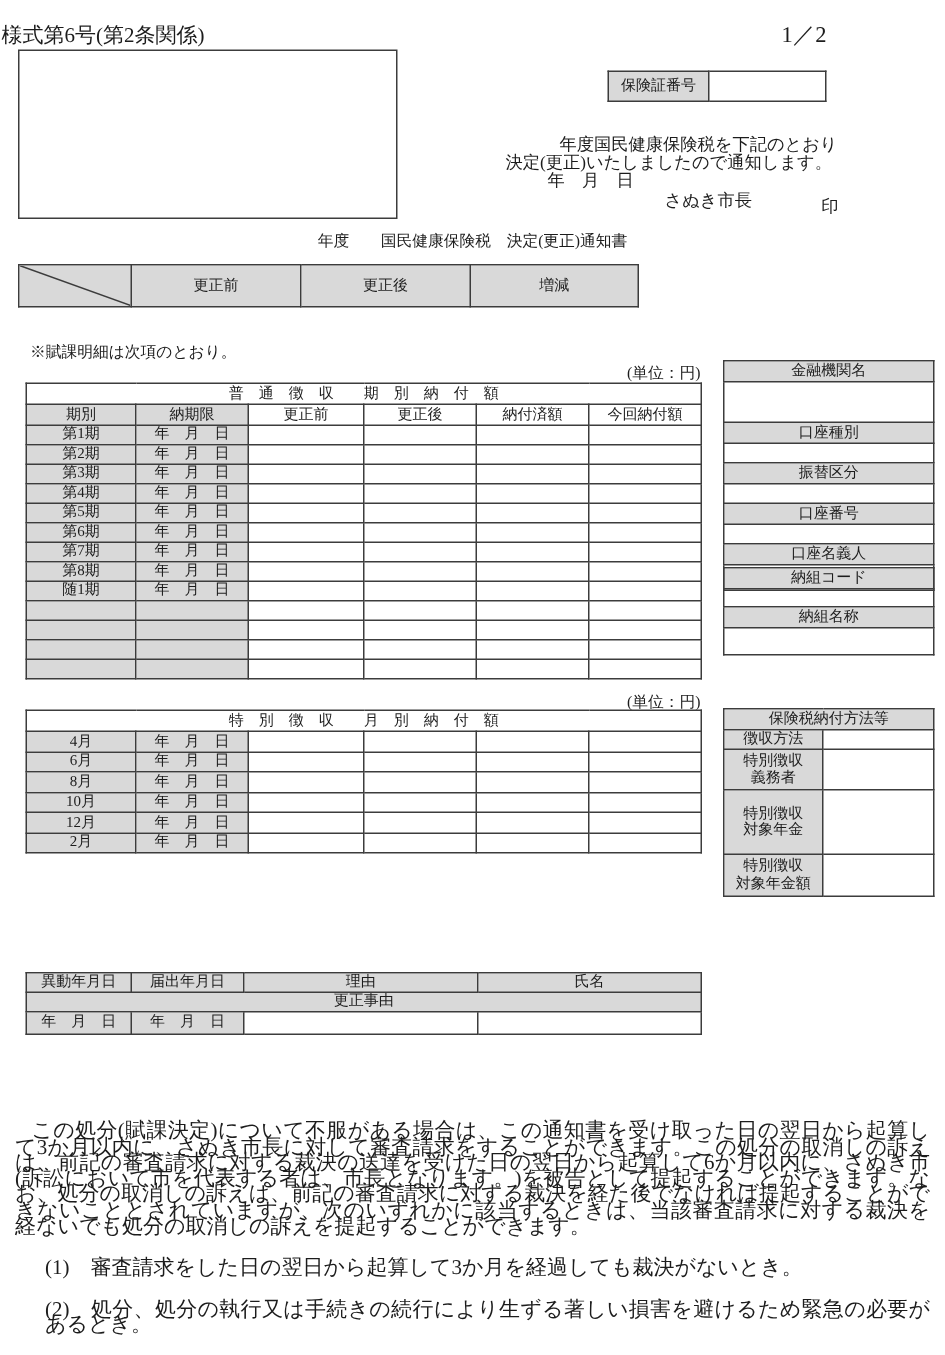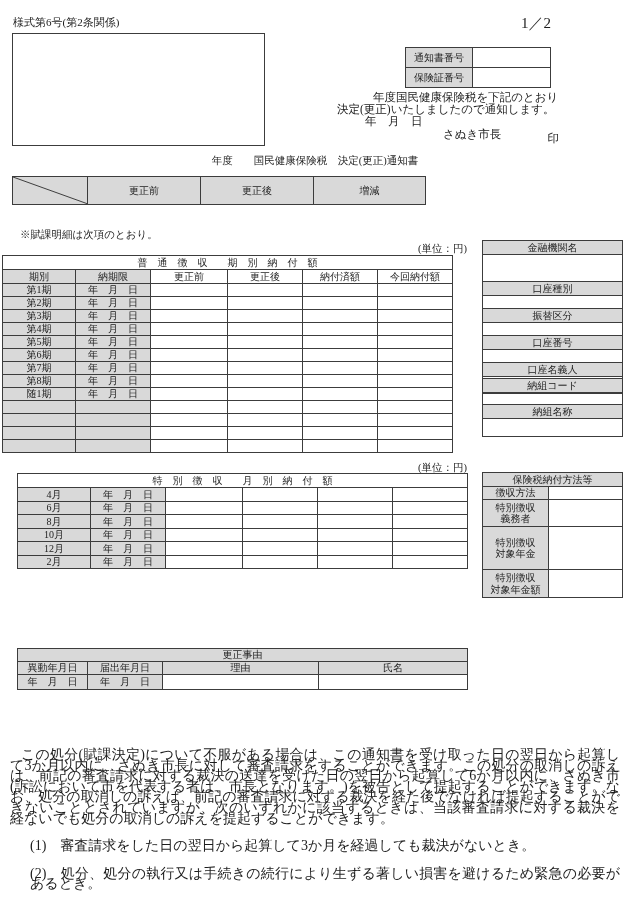--- a/index.html
+++ b/index.html
@@ -19,35 +19,31 @@
   .legal{font-size:14px;line-height:10.6px;text-align:justify;}
   .legal-p{text-indent:11px;}
   .legal-item{padding-left:20px;margin-top:17px;}
   .nline{font-size:11.5px;line-height:12.2px;white-space:nowrap;}
 </style>
 </head>
 <body>
 
 <div class="page">
 
-  <div class="abs" style="left:13px;top:15px;font-size:11px;">様式第6号(第2条関係)</div>
+  <div class="abs" style="left:1px;top:15px;font-size:14px;">様式第6号(第2条関係)</div>
   <div class="abs" style="left:521px;top:14px;font-size:15px;">1／2</div>
 
   <div class="abs box" style="left:12px;top:33px;width:251px;height:111px;"></div>
 
   <table class="tbl abs" style="left:405px;top:47px;width:145px;">
     <colgroup>
         <col style="width:67px">
         <col style="width:78px">
       </colgroup>
     <tbody>
-        <tr style="height:20px">
-      <td class="g small">通知書番号</td>
-      <td></td>
-    </tr>
     <tr style="height:20px">
       <td class="g small">保険証番号</td>
       <td></td>
     </tr>
   </tbody>
     </table>
 
   <div class="abs" style="left:337px;top:91px;width:232px;">
     <div class="nline" style="padding-left:36px;">年度国民健康保険税を下記のとおり</div>
     <div class="nline">決定(更正)いたしましたので通知します。</div>
@@ -78,21 +74,21 @@
       <td class="g small">更正後</td>
       <td class="g small">増減</td>
     </tr>
   </tbody>
     </table>
 
   <div class="abs small" style="left:20px;top:228px;">※賦課明細は次項のとおり。</div>
 
   <div class="abs unit" style="left:17px;top:242px;width:450px;">(単位：円)</div>
 
-  <table class="tbl abs" style="left:2px;top:255px;width:450px;">
+  <table class="tbl abs" style="left:17px;top:255px;width:450px;">
     <colgroup>
         <col style="width:73px">
         <col style="width:75px">
         <col style="width:77px">
         <col style="width:75px">
         <col style="width:75px">
         <col style="width:75px">
       </colgroup>
     <tbody>
         <tr style="height:14px">
@@ -376,27 +372,27 @@
 
   <table class="tbl abs" style="left:17px;top:648px;width:450px;">
     <colgroup>
         <col style="width:70px">
         <col style="width:75px">
         <col style="width:156px">
         <col style="width:149px">
       </colgroup>
     <tbody>
         <tr style="height:13px">
-      <td class="g" colspan="4">更正事由</td>
-    </tr>
-    <tr style="height:13px">
       <td class="g">異動年月日</td>
       <td class="g">届出年月日</td>
       <td class="g">理由</td>
       <td class="g">氏名</td>
+    </tr>
+    <tr style="height:13px">
+      <td class="g" colspan="4">更正事由</td>
     </tr>
     <tr style="height:15px">
       <td class="g">年　月　日</td>
       <td class="g">年　月　日</td>
       <td></td>
       <td></td>
     </tr>
   </tbody>
     </table>
 

